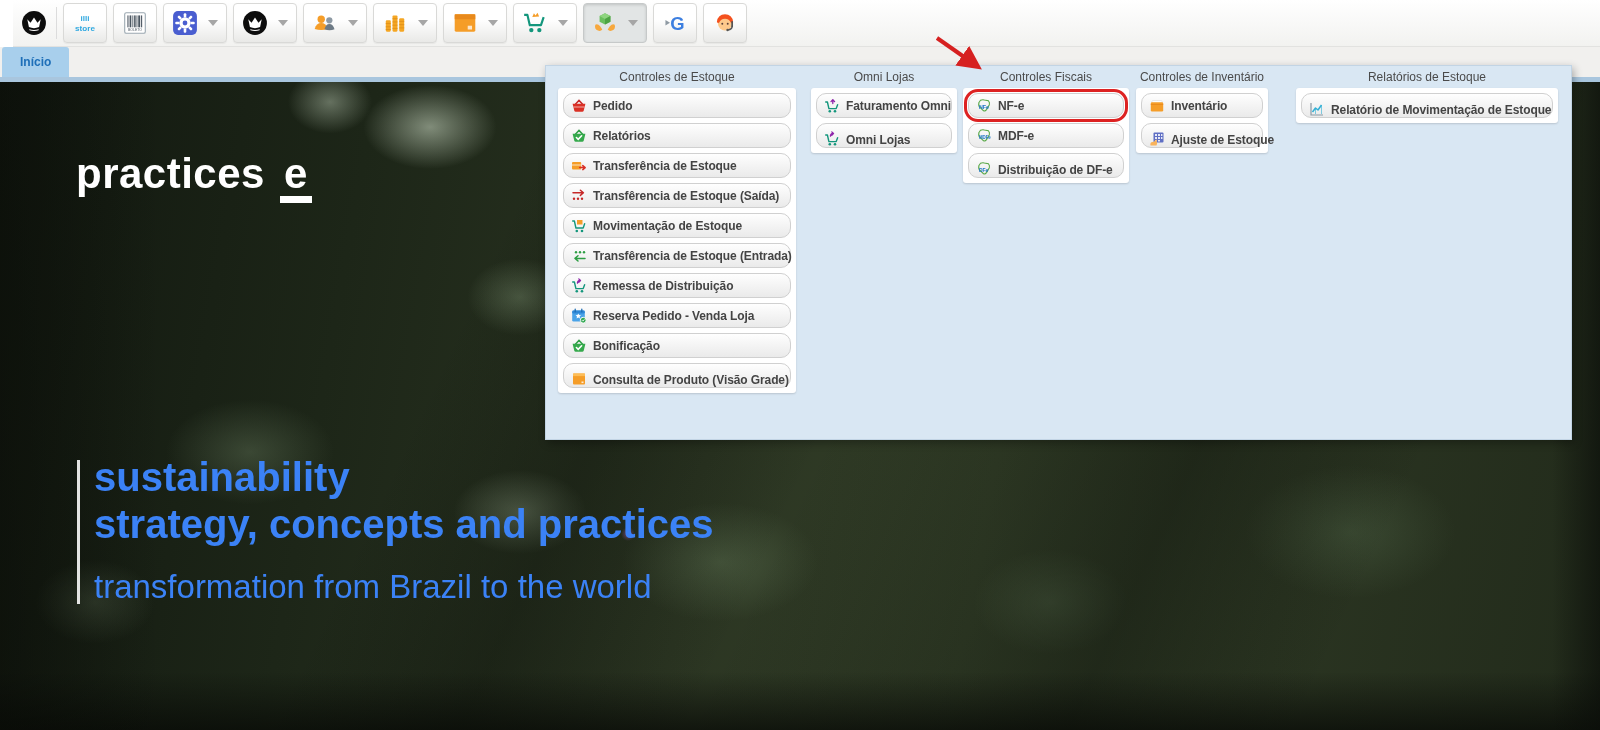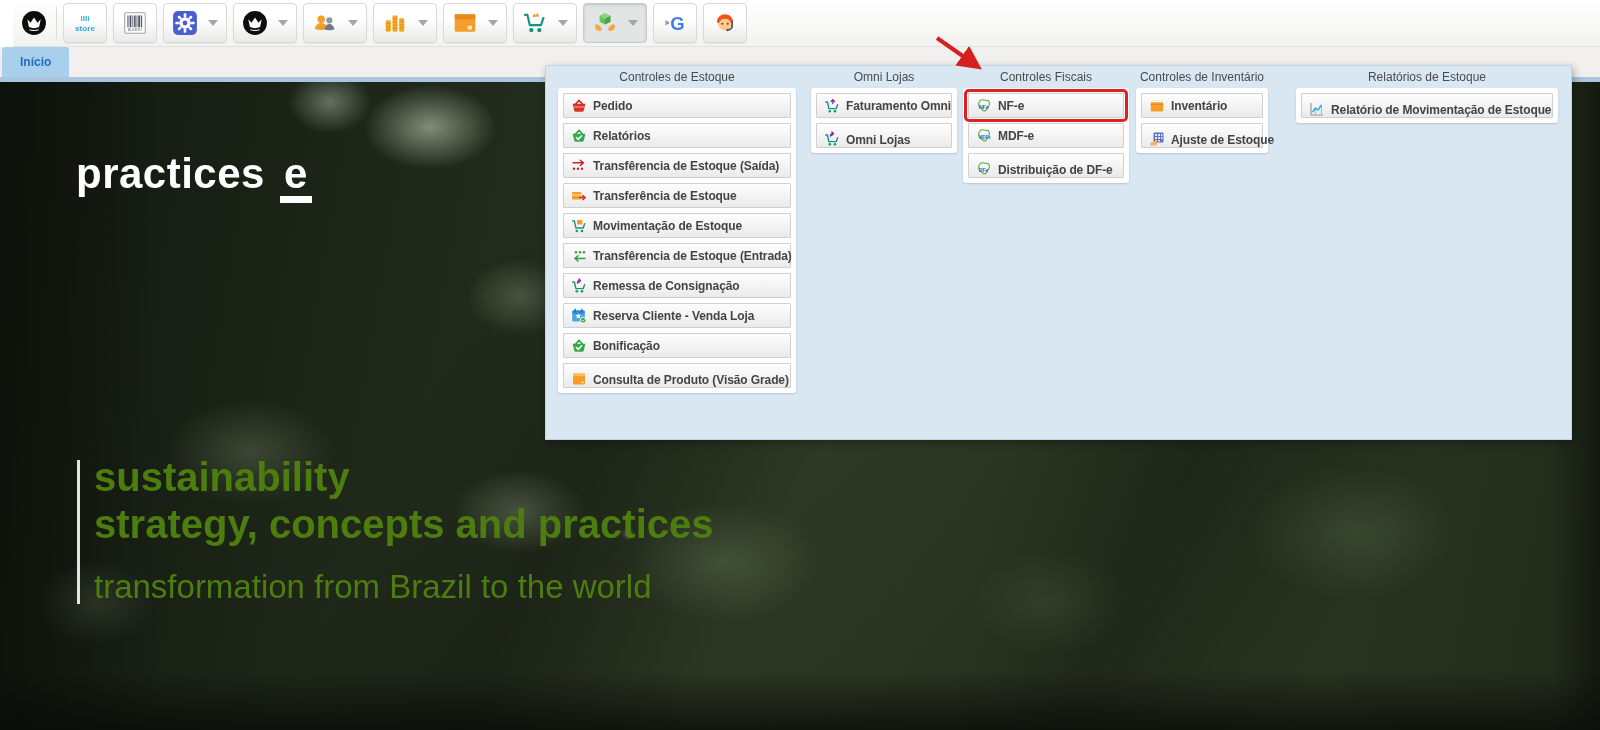--- a/index.html
+++ b/index.html
@@ -41,33 +41,33 @@
       linear-gradient(100deg,#11170f 0%,#1d2618 22%,#2b3522 45%,#333f28 62%,#2a3421 80%,#222b1b 100%);}
   .forest::after{content:"";position:absolute;inset:0;
     background:
       linear-gradient(to right, rgba(8,10,6,.5), transparent 10%),
       linear-gradient(to left, rgba(10,13,9,.65), transparent 3%),
       linear-gradient(to top, rgba(6,8,5,.7), transparent 9%),
       linear-gradient(115deg, transparent 30%, rgba(12,16,10,.35) 40%, transparent 52%, rgba(10,14,9,.4) 72%, transparent 84%);}
 
   .hero-logo{position:absolute;left:76px;top:68px;font-size:42px;font-weight:bold;color:#fff;letter-spacing:.5px;z-index:2;}
   .hero-logo .logo-e{margin-left:15px;display:inline-block;border-bottom:7px solid #fff;padding:0 4px 1px 4px;line-height:1.0;}
-  .hero-text{position:absolute;left:94px;top:372px;color:#4d7c0f;z-index:2;}
+  .hero-text{position:absolute;left:94px;top:372px;color:#3b82f6;z-index:2;}
   .hero-bar{position:absolute;left:-17px;top:6px;width:3px;height:144px;background:rgba(255,255,255,.88);}
   .ht1{font-size:40px;font-weight:bold;line-height:1.17;}
   .ht3{font-size:33px;font-weight:normal;line-height:1.2;margin-top:19px;}
 
   
   .mega-menu{position:absolute;left:545px;top:45px;width:1027px;height:375px;background:#d9e7f3;
     border:1px solid #c2d4e4;box-shadow:2px 3px 8px rgba(0,0,0,.3);z-index:5;box-sizing:border-box;margin-top:20px;}
   .menu-col{position:absolute;top:2px;}
   .menu-col-title{font-size:12px;color:#4a4a4a;text-align:center;margin:2px 0 4px;line-height:14px;}
   .menu-card{background:#fff;border-radius:3px;padding:5px;box-shadow:0 1px 2px rgba(0,0,0,.15);}
   .menu-btn{display:flex;align-items:center;gap:6px;height:23px;padding:0 7px;margin-bottom:5px;border:1px solid #d0d0d0;
-    border-radius:1px;background:linear-gradient(#fefefe,#eaeaea);font-size:12px;font-weight:bold;color:#444;
+    border-radius:10px;background:linear-gradient(#fefefe,#eaeaea);font-size:12px;font-weight:bold;color:#444;
     white-space:nowrap;cursor:pointer;letter-spacing:-.1px;}
   .menu-btn:last-child{margin-bottom:0;align-items:flex-end;}
   .menu-btn.highlighted{outline:3px solid #dd2222;outline-offset:1px;}
   .mi{display:flex;flex:none;}
   .mi svg{width:16px;height:16px;}
 
   
   .annot{position:absolute;left:925px;top:33px;z-index:9;pointer-events:none;}
 </style>
 </head>
@@ -260,43 +260,43 @@
                 <path d="M4.6 6L8 2.4 11.4 6" fill="none" stroke="#2e9e44" stroke-width="1.5" stroke-linecap="round"></path>
                 <path d="M1.6 5.8h12.8l-1.7 6.9q-.3 1.1-1.4 1.1H4.7q-1.1 0-1.4-1.1z" fill="#35a94c"></path>
                 <path d="M5.4 9.5l1.8 1.8 3.4-3.5" fill="none" stroke="#fff" stroke-width="1.6" stroke-linecap="round"></path>
               </svg>
             </span>
             <span>Relatórios</span>
           </div>
           <div class="menu-btn">
             <span class="mi">
               <svg viewBox="0 0 16 16">
+                <rect x="1" y="4" width="9.2" height="7.6" rx="1" fill="#f59d28"></rect>
+                <rect x="1" y="6.4" width="9.2" height="1.2" fill="#fff" opacity=".6"></rect>
+                <path d="M8.6 9.6h5.4m-2.2-2l2.4 2-2.4 2" fill="none" stroke="#d93025" stroke-width="1.5" stroke-linecap="round" stroke-linejoin="round"></path>
+              </svg>
+            </span>
+            <span>Transferência de Estoque</span>
+          </div>
+          <div class="menu-btn">
+            <span class="mi">
+              <svg viewBox="0 0 16 16">
                 <path d="M2 4.8h10m-2.6-2.6L12.4 4.8 9.4 7.4" fill="none" stroke="#c62828" stroke-width="1.5" stroke-linecap="round" stroke-linejoin="round"></path>
                 <g fill="#c62828">
                   <circle cx="3" cy="10.8" r="1.2"></circle>
                   <circle cx="7" cy="10.8" r="1.2"></circle>
                   <circle cx="11" cy="10.8" r="1.2"></circle>
                 </g>
               </svg>
             </span>
             <span>Transfêrencia de Estoque (Saída)</span>
           </div>
           <div class="menu-btn">
             <span class="mi">
               <svg viewBox="0 0 16 16">
-                <rect x="1" y="4" width="9.2" height="7.6" rx="1" fill="#f59d28"></rect>
-                <rect x="1" y="6.4" width="9.2" height="1.2" fill="#fff" opacity=".6"></rect>
-                <path d="M8.6 9.6h5.4m-2.2-2l2.4 2-2.4 2" fill="none" stroke="#d93025" stroke-width="1.5" stroke-linecap="round" stroke-linejoin="round"></path>
-              </svg>
-            </span>
-            <span>Transferência de Estoque</span>
-          </div>
-          <div class="menu-btn">
-            <span class="mi">
-              <svg viewBox="0 0 16 16">
                 <rect x="6" y="2" width="5.5" height="4.5" fill="#f59d28"></rect>
                 <path d="M1.2 3h2.2l1.5 7h7.3l1.6-4.8" fill="none" stroke="#13967c" stroke-width="1.4" stroke-linejoin="round"></path>
                 <circle cx="5.8" cy="13" r="1.3" fill="#13967c"></circle>
                 <circle cx="11" cy="13" r="1.3" fill="#13967c"></circle>
               </svg>
             </span>
             <span>Movimentação de Estoque</span>
           </div>
           <div class="menu-btn">
             <span class="mi">
@@ -313,34 +313,34 @@
           </div>
           <div class="menu-btn">
             <span class="mi">
               <svg viewBox="0 0 16 16">
                 <path d="M6.5 5.2Q6.2 2.4 9.2 2.5m-1.4-1.6l1.7 1.6-1.7 1.7" fill="none" stroke="#8e24aa" stroke-width="1.3" stroke-linecap="round" stroke-linejoin="round"></path>
                 <path d="M1.2 4h2.2l1.5 6.6h7.3l1.6-4.4" fill="none" stroke="#13967c" stroke-width="1.4" stroke-linejoin="round"></path>
                 <circle cx="5.8" cy="13.2" r="1.3" fill="#13967c"></circle>
                 <circle cx="11" cy="13.2" r="1.3" fill="#13967c"></circle>
               </svg>
             </span>
-            <span>Remessa de Consignação</span>
+            <span>Remessa de Distribuição</span>
           </div>
           <div class="menu-btn">
             <span class="mi">
               <svg viewBox="0 0 16 16">
                 <rect x="1.2" y="2.6" width="12.6" height="11" rx="1.4" fill="#4aa3e8"></rect>
                 <rect x="1.2" y="2.6" width="12.6" height="3" rx="1.4" fill="#2f88d6"></rect>
                 <path d="M4.2 1.2v2.6M10.8 1.2v2.6" stroke="#1c6cb4" stroke-width="1.3" stroke-linecap="round"></path>
                 <path d="M7.3 5.4l.8 1.7 1.9.2-1.4 1.3.4 1.9-1.7-1-1.7 1 .4-1.9L4.6 7.3l1.9-.2z" fill="#fff"></path>
                 <circle cx="12.2" cy="12.2" r="2.9" fill="#34a853" stroke="#fff" stroke-width=".9"></circle>
                 <path d="M10.9 12.2l.9.9 1.6-1.7" fill="none" stroke="#fff" stroke-width=".9"></path>
               </svg>
             </span>
-            <span>Reserva Cliente - Venda Loja</span>
+            <span>Reserva Pedido - Venda Loja</span>
           </div>
           <div class="menu-btn">
             <span class="mi">
               <svg viewBox="0 0 16 16">
                 <path d="M4.6 6L8 2.4 11.4 6" fill="none" stroke="#2e9e44" stroke-width="1.5" stroke-linecap="round"></path>
                 <path d="M1.6 5.8h12.8l-1.7 6.9q-.3 1.1-1.4 1.1H4.7q-1.1 0-1.4-1.1z" fill="#35a94c"></path>
                 <path d="M5.4 9.5l1.8 1.8 3.4-3.5" fill="none" stroke="#fff" stroke-width="1.6" stroke-linecap="round"></path>
               </svg>
             </span>
             <span>Bonificação</span>

